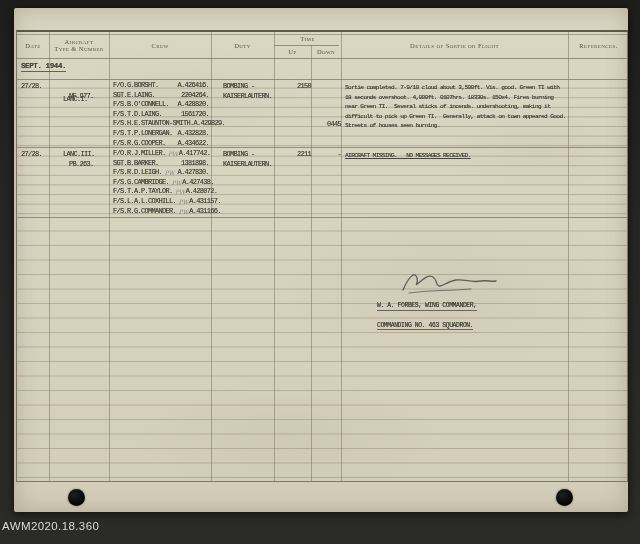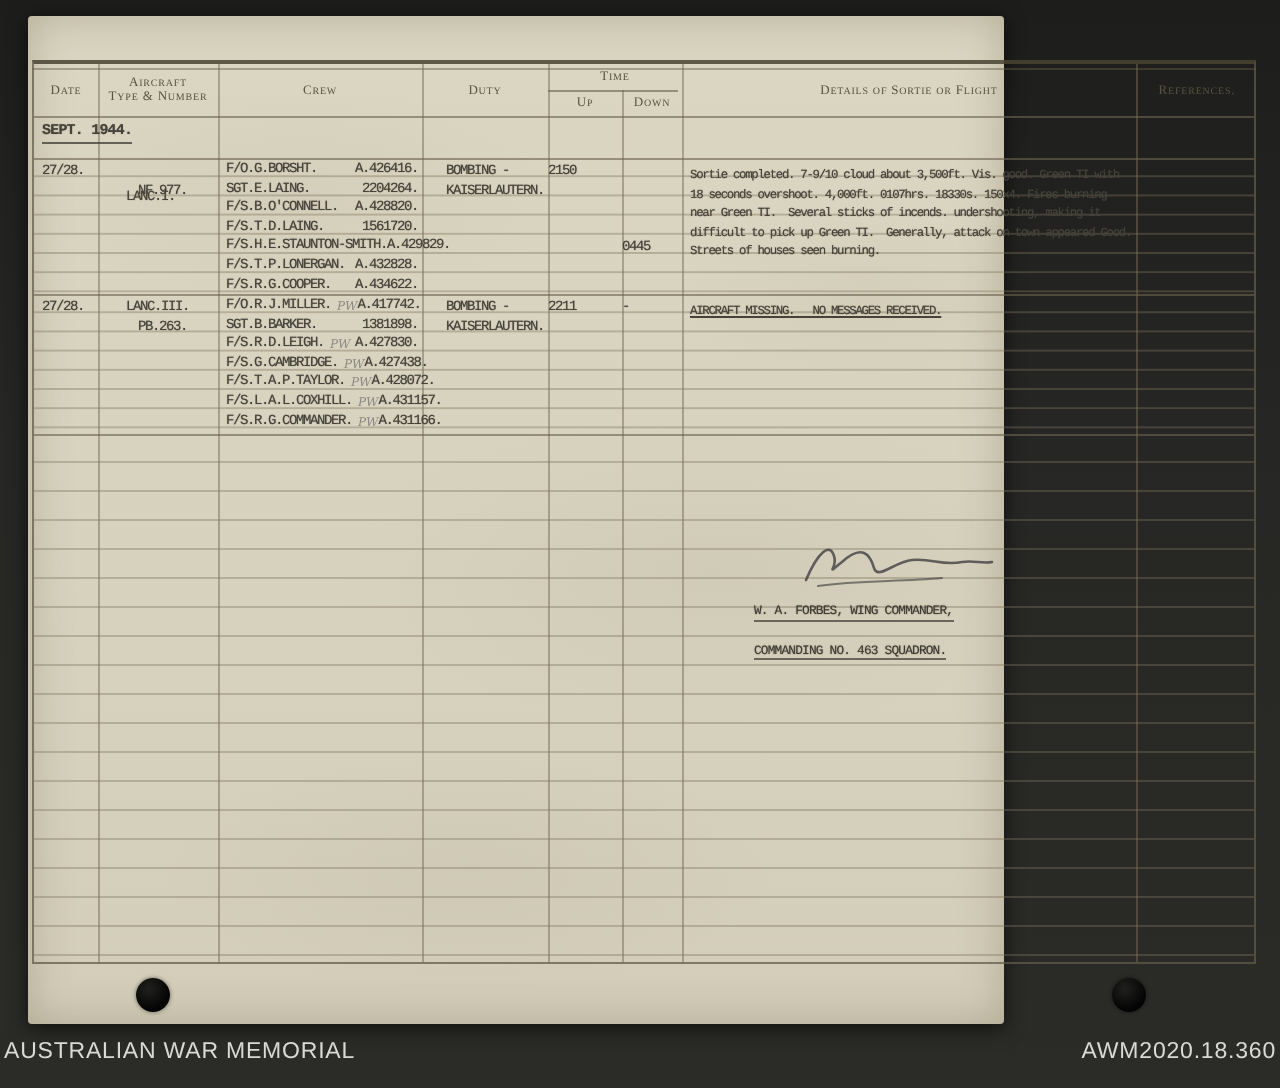--- a/index.html
+++ b/index.html
@@ -1,19 +1,19 @@
 <!DOCTYPE html>
 <html><head>
 <meta charset="utf-8">
 <style>
   html,body{margin:0;padding:0;}
   .stage{position:relative;width:640px;height:544px;overflow:hidden;
     background:linear-gradient(180deg,#1d1d1b 0%,#262624 40%,#2b2b27 100%);
     font-family:"Liberation Mono","DejaVu Sans Mono",monospace;}
-  .paper{position:absolute;left:14px;top:8px;width:488px;height:504px;
+  .paper{position:absolute;left:14px;top:8px;width:614px;height:504px;
     background:
       radial-gradient(ellipse 220px 90px at 28% 18%, rgba(128,112,80,0.06), transparent 60%),
       radial-gradient(ellipse 320px 130px at 70% 55%, rgba(128,112,80,0.07), transparent 60%),
       radial-gradient(ellipse 160px 70px at 86% 28%, rgba(120,100,70,0.06), transparent 60%),
       radial-gradient(ellipse 260px 100px at 45% 85%, rgba(120,104,72,0.05), transparent 60%),
       linear-gradient(180deg,#dbd6c2 0%,#d7d2be 60%,#d3cdb9 100%);
     box-shadow:0 2px 10px rgba(0,0,0,0.65), inset 0 0 22px rgba(95,85,60,0.30);
     border-radius:2px;}
   
   .orb{position:absolute;left:2px;top:22px;width:612px;height:452px;
@@ -36,21 +36,21 @@
   .cell{position:absolute;white-space:pre;font-family:Liberation Mono, monospace;}
   .month{position:absolute;left:4px;top:30px;font-size:7.5px;letter-spacing:-0.4px;font-weight:bold;
     border-bottom:1px solid rgba(69,66,58,0.8);padding-bottom:1px;white-space:pre;}
   .crewlines{position:absolute;left:96px;top:2px;width:96px;}
   .crewline{display:flex;white-space:pre;}
   .cserial{margin-left:auto;}
   .cmark{font-family:"DejaVu Serif","Liberation Serif",serif;font-style:italic;font-size:6px;
     color:rgba(72,72,80,0.55);margin-left:3px;letter-spacing:0;text-shadow:none;}
   .details{position:absolute;left:328px;top:4px;width:220px;font-size:6.2px;letter-spacing:-0.65px;line-height:9.55px;}
   .dline{display:block;white-space:pre;}
-  .timeval{position:absolute;top:3px;text-align:left;white-space:pre;}
+  .timeval{position:absolute;top:3px;text-align:right;white-space:pre;}
   .sig{position:absolute;left:360px;top:262px;width:180px;}
   .sigline{display:inline-block;font-size:6.4px;letter-spacing:-0.4px;white-space:pre;
     border-bottom:1px solid rgba(69,66,58,0.75);padding-bottom:0.5px;margin-bottom:3px;color:#3d3a32;
     text-shadow:0 0 0.6px rgba(61,58,50,0.7);}
   .squiggle{position:absolute;left:22px;top:-26px;}
   
   .hole{position:absolute;width:17px;height:17px;border-radius:50%;
     background:radial-gradient(circle at 38% 32%, #20201e 0%, #050505 65%, #000 100%);
     box-shadow:0 0 2px rgba(0,0,0,0.5);}
   
@@ -172,16 +172,15 @@
         </div>
       </div>
 
     </div>
 
     <div class="hole" style="left:54px;top:481px;"></div>
     <div class="hole" style="left:542px;top:481px;"></div>
   </div>
 
   <div class="footer">
-    <span>AUSTRALIAN WAR MEMORIAL</span>
     <span>AWM2020.18.360</span>
   </div>
 </div>
 
 </body></html>

